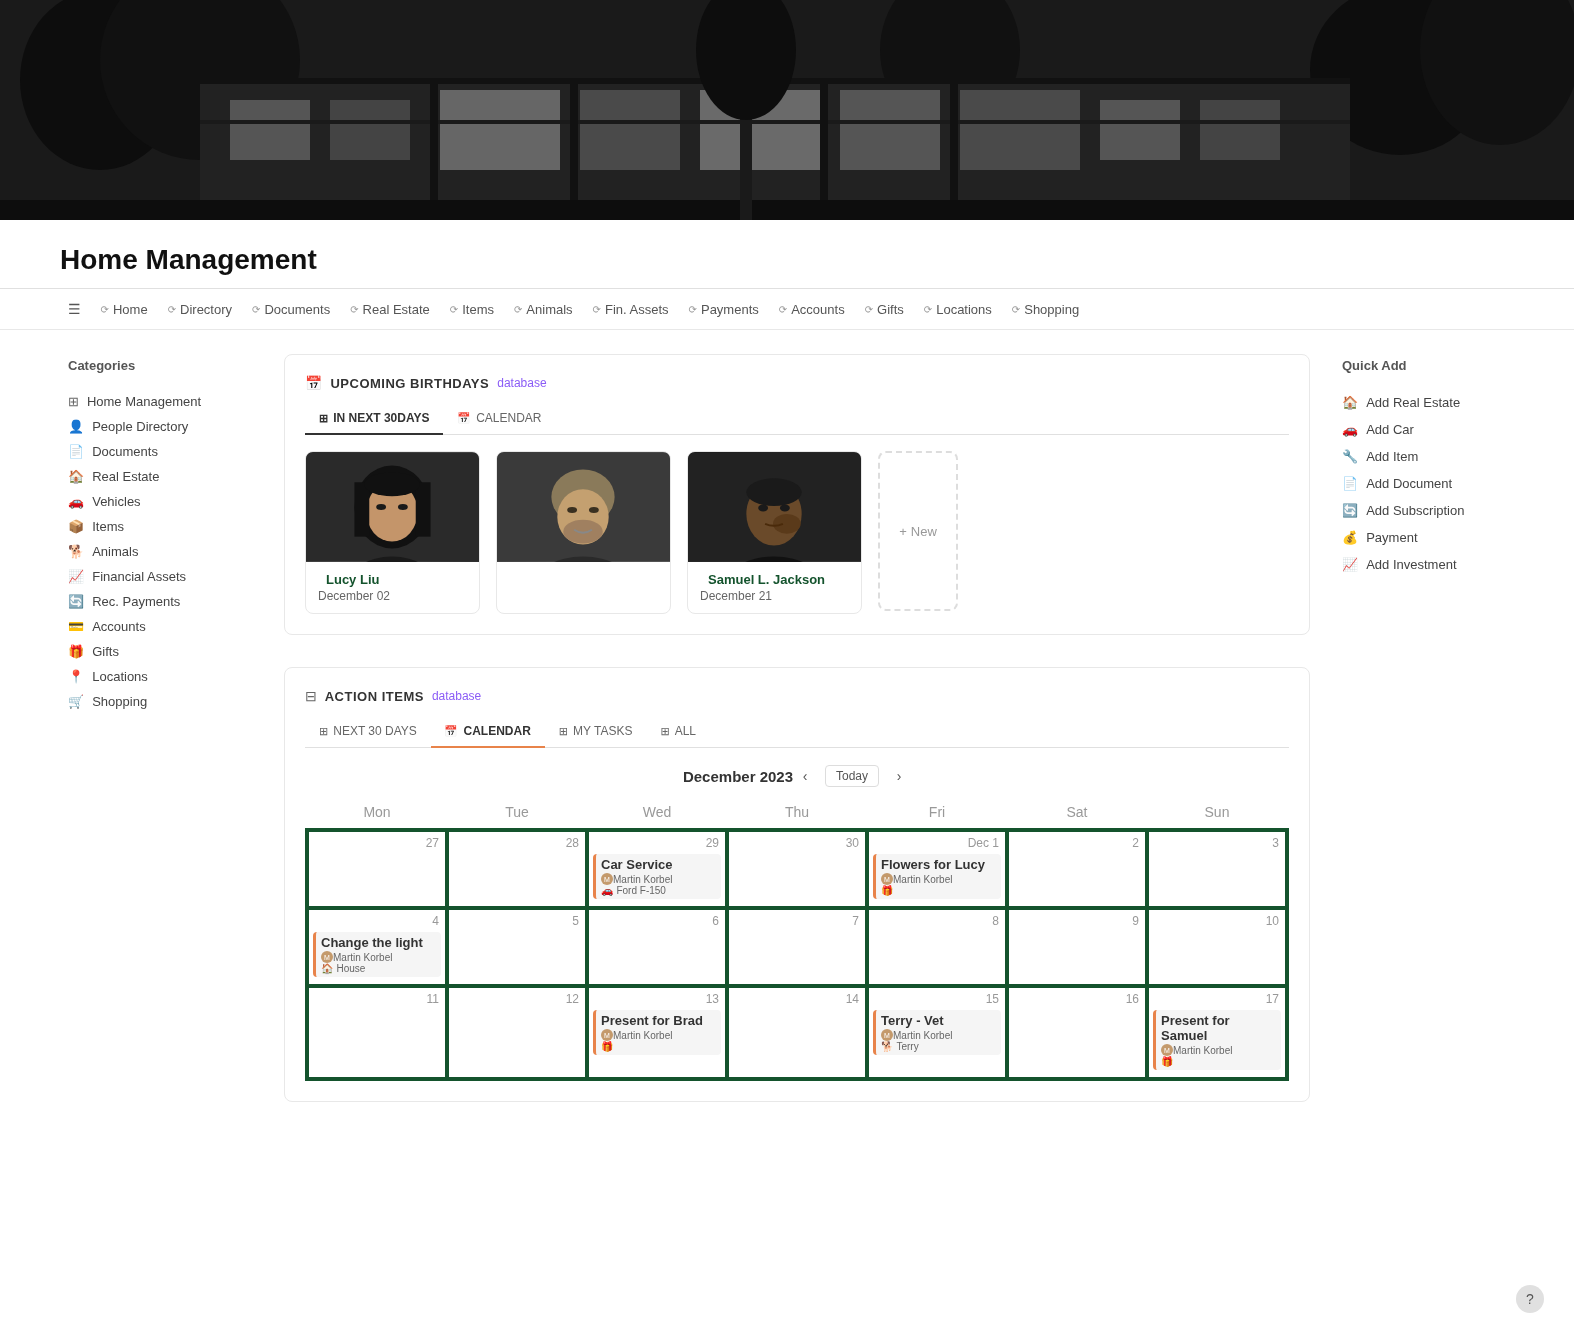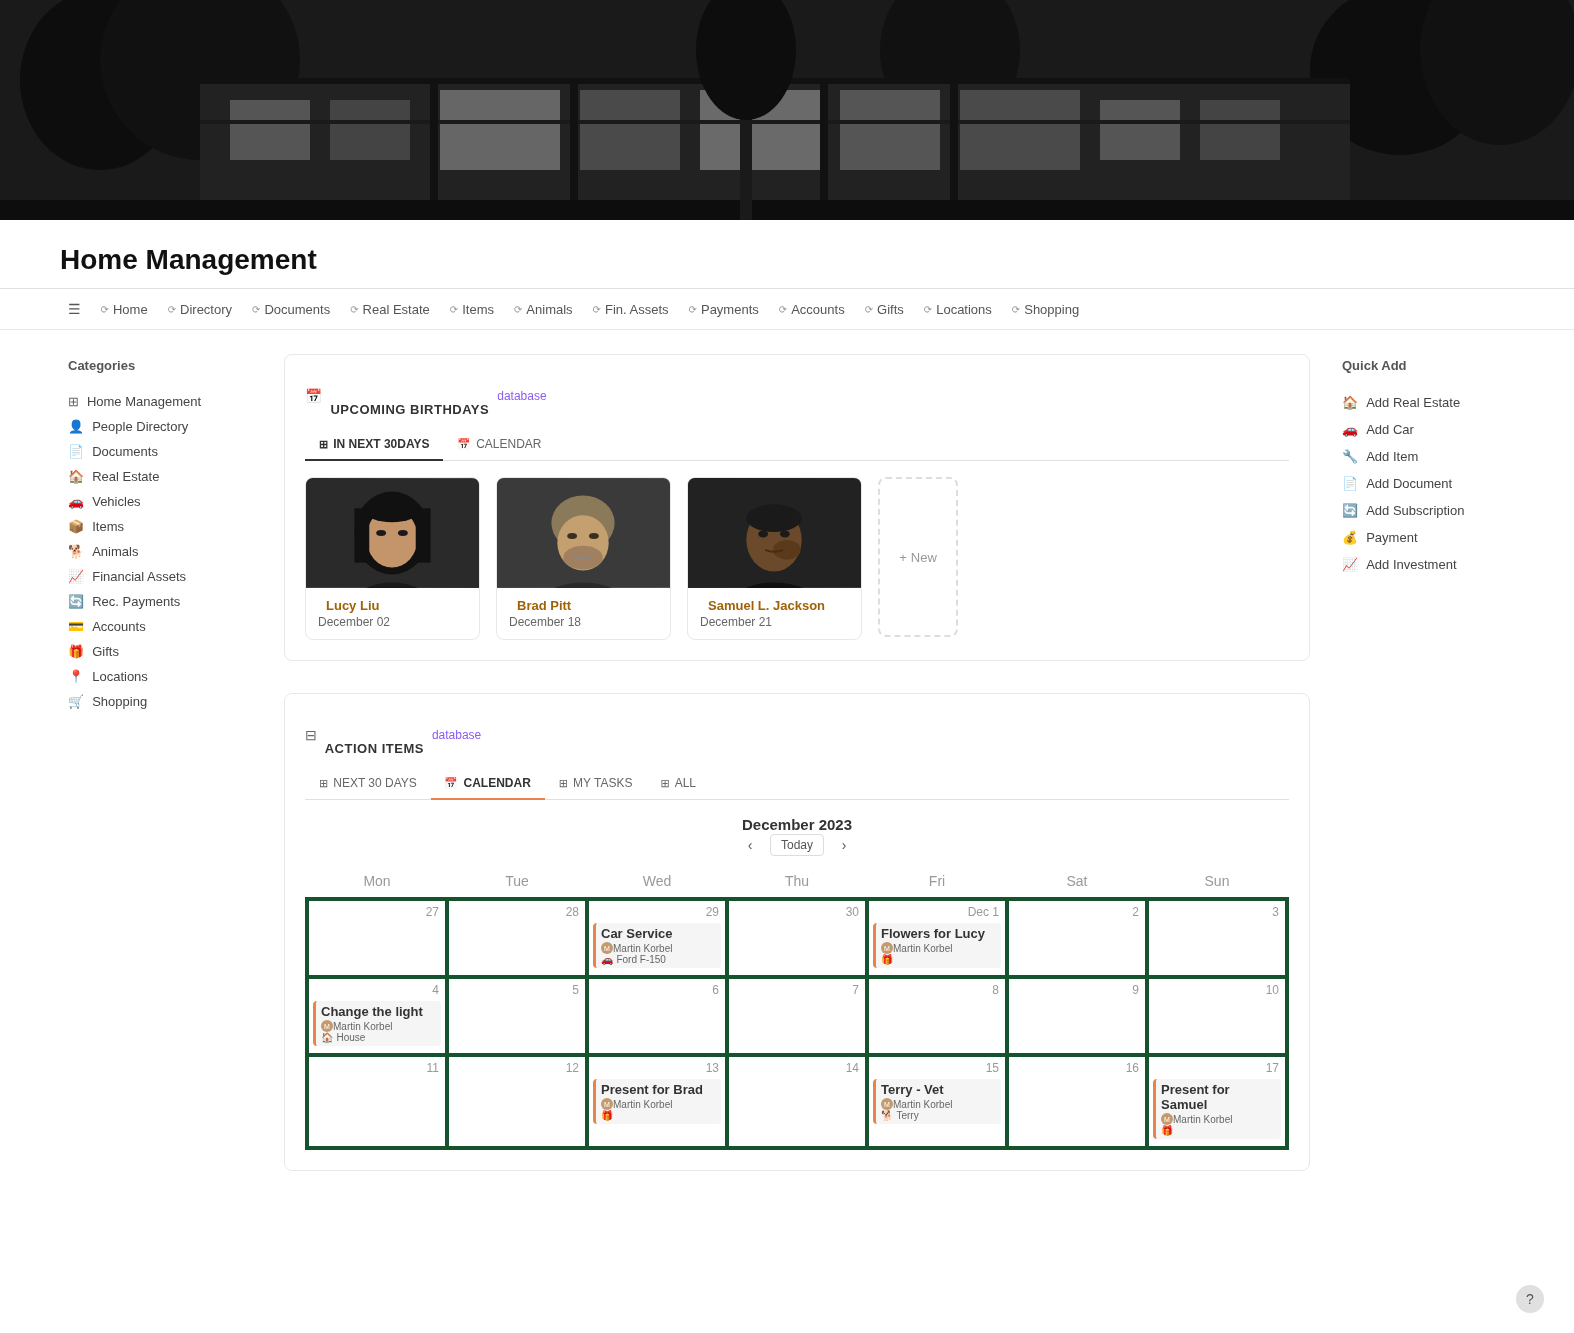--- a/index.html
+++ b/index.html
@@ -82,21 +82,21 @@
       display: flex; align-items: center; gap: 8px;
       padding: 6px 8px; border-radius: 4px; cursor: pointer;
       color: #444; font-size: 13px;
     }
     .quick-add-item .qa-icon { font-size: 13px; color: #666; }
     .section-header {
       display: flex; align-items: center; gap: 8px;
       margin-bottom: 12px;
     }
     .section-header .section-icon { color: #666; font-size: 14px; }
-    .section-title { font-size: 13px; font-weight: 700; text-transform: uppercase; letter-spacing: 0.5px; color: #333; margin-top: 27px; }
+    .section-title { font-size: 13px; font-weight: 700; text-transform: uppercase; letter-spacing: 0.5px; color: #333; }
     .section-db-label { font-size: 12px; color: #8b5cf6; }
 
     
     .tabs { display: flex; gap: 0; margin-bottom: 16px; border-bottom: 1px solid #e0e0e0; }
     .tab {
       display: flex; align-items: center; gap: 5px;
       padding: 8px 14px; cursor: pointer; font-size: 12px; color: #666;
       border-bottom: 2px solid transparent; margin-bottom: -1px;
     }
     .tab.active { color: #333; border-bottom-color: #333; font-weight: 600; }
@@ -108,42 +108,41 @@
       width: 175px; border: 1px solid #e8e8e8; border-radius: 8px; overflow: hidden;
       cursor: pointer;
     }
     .birthday-card-photo {
       width: 100%; height: 110px;
       display: flex; align-items: center; justify-content: center;
       font-size: 40px;
       background: #888;
     }
     .birthday-card-info { padding: 10px 12px; }
-    .birthday-card-name { font-size: 13px; font-weight: 600; color: #a16207; padding-left: 8px; }
+    .birthday-card-name { font-size: 13px; font-weight: 600; color: #14532d; padding-left: 8px; }
     .birthday-card-date { font-size: 12px; color: #666; margin-top: 2px; }
     .birthday-card-add {
       display: flex; align-items: center; justify-content: center;
       width: 80px; height: 160px; border: 2px dashed #ddd; border-radius: 8px;
       cursor: pointer; color: #999; font-size: 13px; gap: 4px;
     }
 
     
     .calendar-tabs { display: flex; align-items: center; gap: 0; margin-bottom: 16px; border-bottom: 1px solid #e0e0e0; }
     .calendar-tab {
       display: flex; align-items: center; gap: 5px;
       padding: 8px 14px; cursor: pointer; font-size: 12px; color: #666;
       border-bottom: 2px solid transparent; margin-bottom: -1px;
     }
     .calendar-tab.active { color: #333; border-bottom-color: #e8834a; font-weight: 600; }
 
     
     .calendar-header {
       display: flex; align-items: center; justify-content: center;
       margin-bottom: 12px;
-      flex-direction: column;
     }
     .calendar-month { font-size: 15px; font-weight: 600; color: #333; }
     .calendar-nav { display: flex; align-items: center; gap: 8px; }
     .calendar-nav-btn {
       width: 24px; height: 24px; border: none; background: none;
       cursor: pointer; color: #555; font-size: 14px; border-radius: 3px;
     }
     .calendar-today-btn {
       padding: 3px 10px; border: 1px solid #ddd; border-radius: 4px;
       background: #fff; cursor: pointer; font-size: 12px; color: #555;
@@ -401,24 +400,20 @@
 
               <ellipse cx="87" cy="65" rx="26" ry="28" fill="#c4a070"></ellipse>
 
               <ellipse cx="87" cy="80" rx="20" ry="12" fill="#a08060"></ellipse>
 
               <ellipse cx="76" cy="58" rx="5" ry="3" fill="#3a3020"></ellipse>
               <ellipse cx="98" cy="58" rx="5" ry="3" fill="#3a3020"></ellipse>
 
               <path d="M78 78 Q87 84 96 78" stroke="#888" stroke-width="2" fill="none"></path>
             </svg>
-          </div>
-          <div class="birthday-card-info">
-            <div class="birthday-card-name">Brad Pitt</div>
-            <div class="birthday-card-date">December 18</div>
           </div>
         </div>
 
         <div class="birthday-card">
           <div class="birthday-card-photo photo-samuel" style="position:relative; overflow:hidden;">
             <svg viewBox="0 0 175 110" width="175" height="110">
               <rect width="175" height="110" fill="#222"></rect>
               <ellipse cx="87" cy="135" rx="50" ry="30" fill="#111"></ellipse>
 
               <ellipse cx="87" cy="62" rx="28" ry="32" fill="#6a4a2a"></ellipse>

